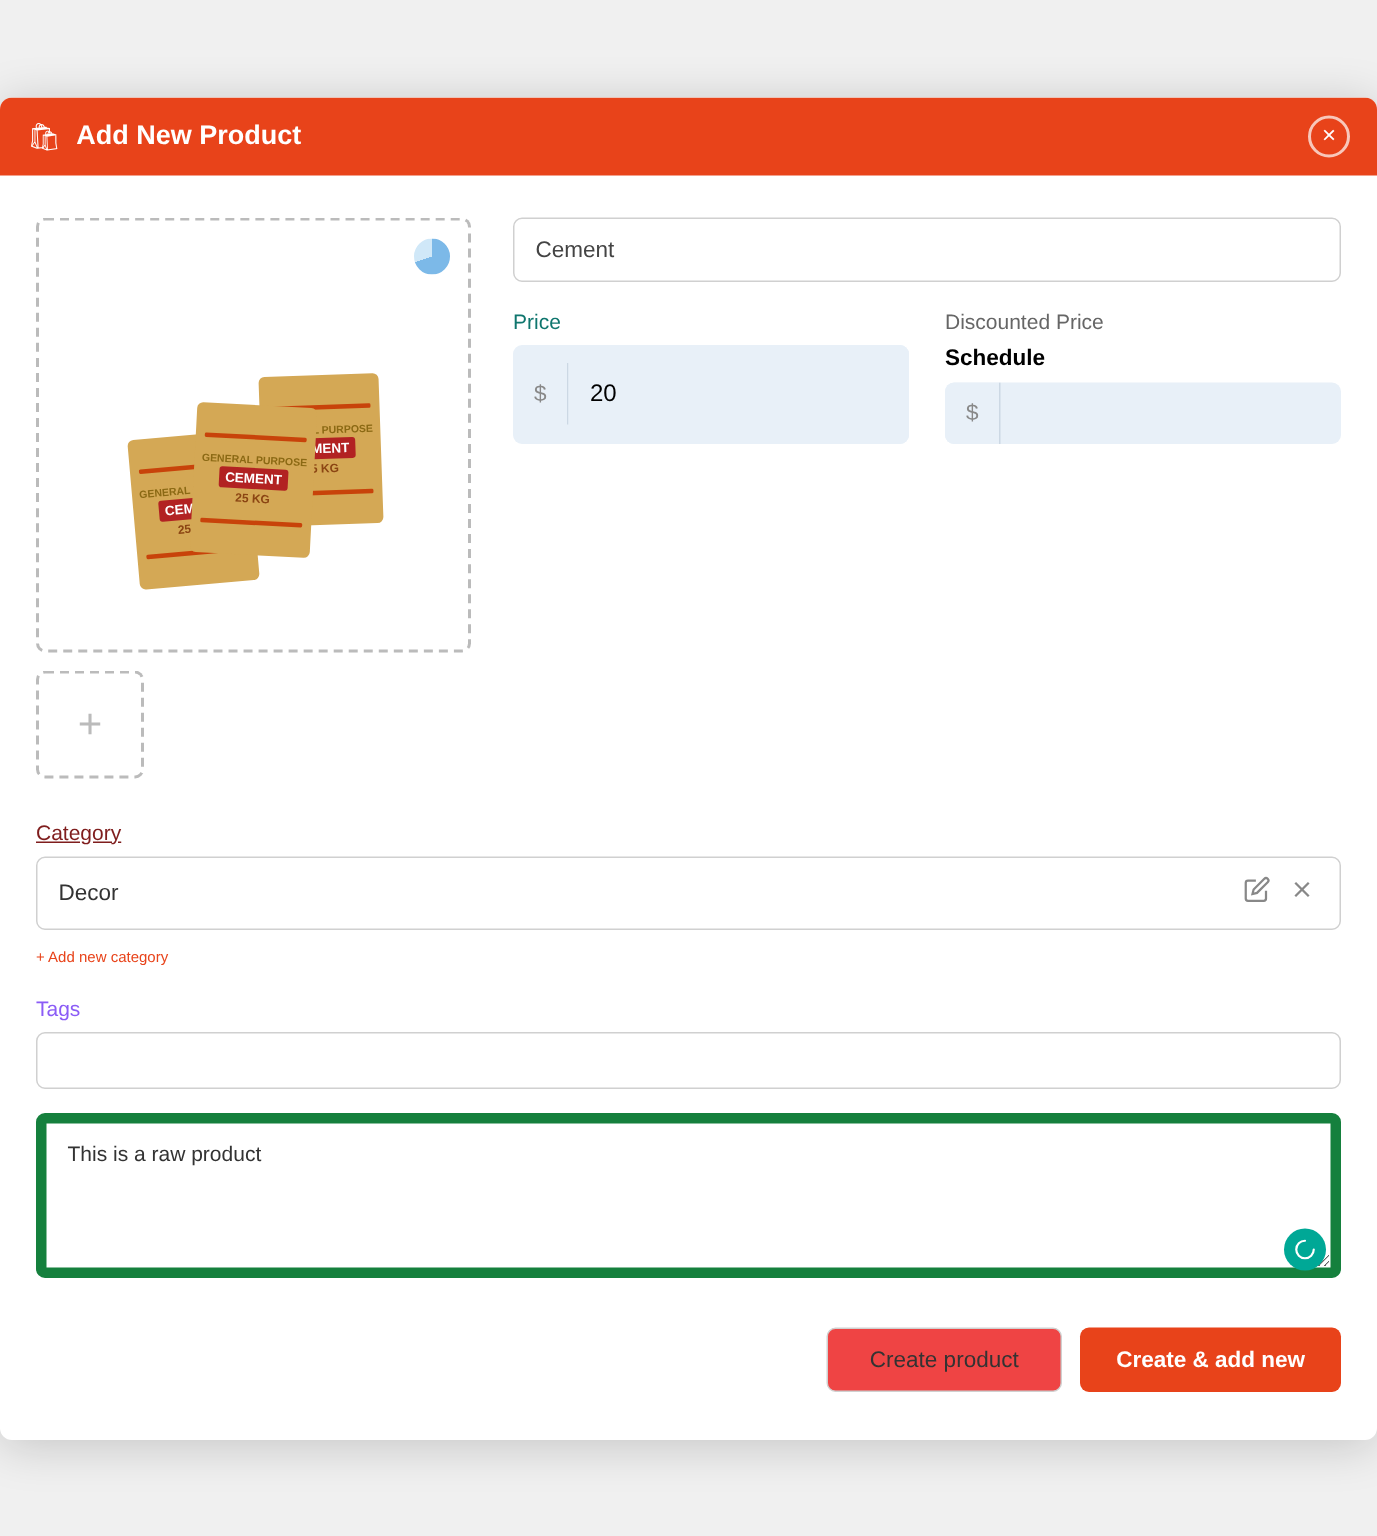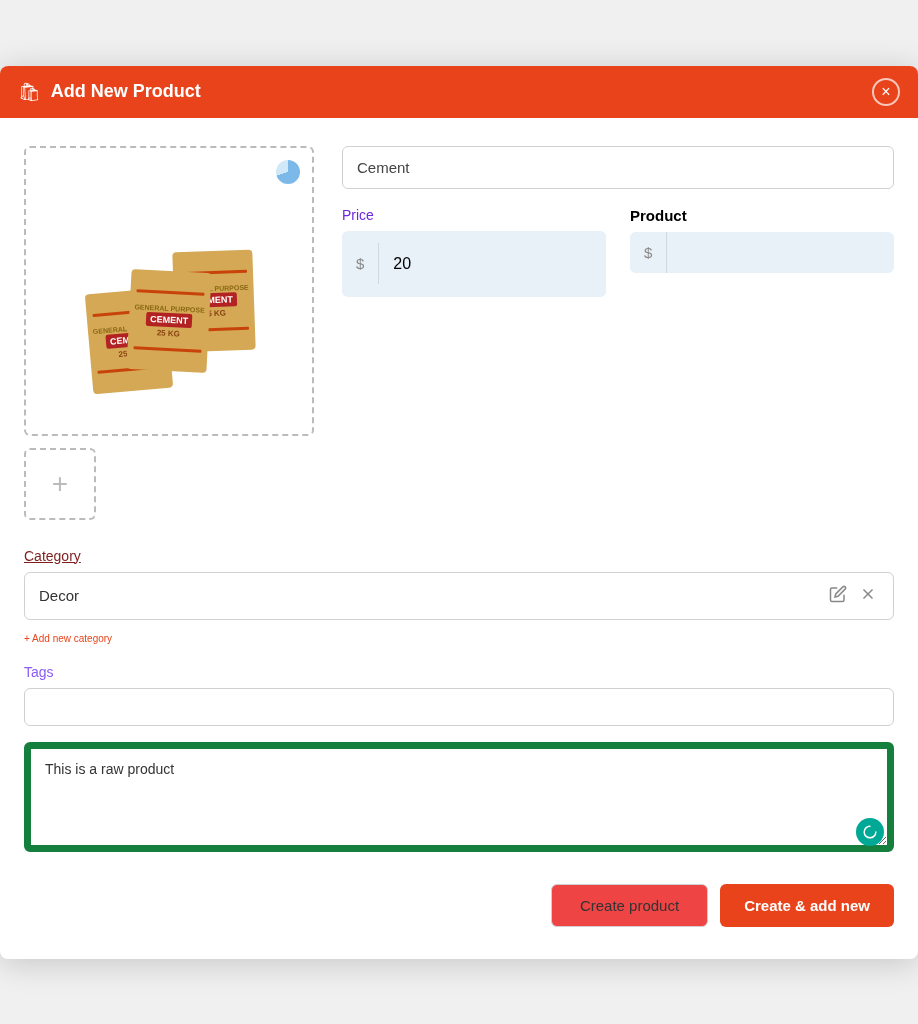--- a/index.html
+++ b/index.html
@@ -114,21 +114,21 @@
     }
     .price-row {
       display: flex;
       gap: 24px;
     }
     .price-group {
       flex: 1;
     }
     .price-label {
       font-size: 14px;
-      color: #6d28d9;
+      color: #0f766e;
       margin-bottom: 8px;
     }
     .discount-header {
       display: flex;
       align-items: center;
       gap: 8px;
       margin-bottom: 8px;
     }
     .discount-label {
       font-size: 14px;
@@ -379,21 +379,24 @@
 
           <div class="price-group">
             <div class="price-label">Price</div>
             <div class="price-input-wrapper">
               <span class="currency-symbol">$</span>
               <input class="price-input" type="text" value="20" style="">
             </div>
           </div>
 
           <div class="price-group">
-            <div style="font-weight:600; font-size:15px; margin-bottom:8px;">Product</div>
+            <div class="discount-header">
+              <span class="discount-label">Discounted Price</span>
+            </div>
+            <div style="font-weight:600; font-size:15px; margin-bottom:8px;">Schedule</div>
             <div class="price-input-wrapper">
               <span class="currency-symbol">$</span>
             </div>
           </div>
         </div>
       </div>
     </div>
 
     <div class="bottom-section">
       

